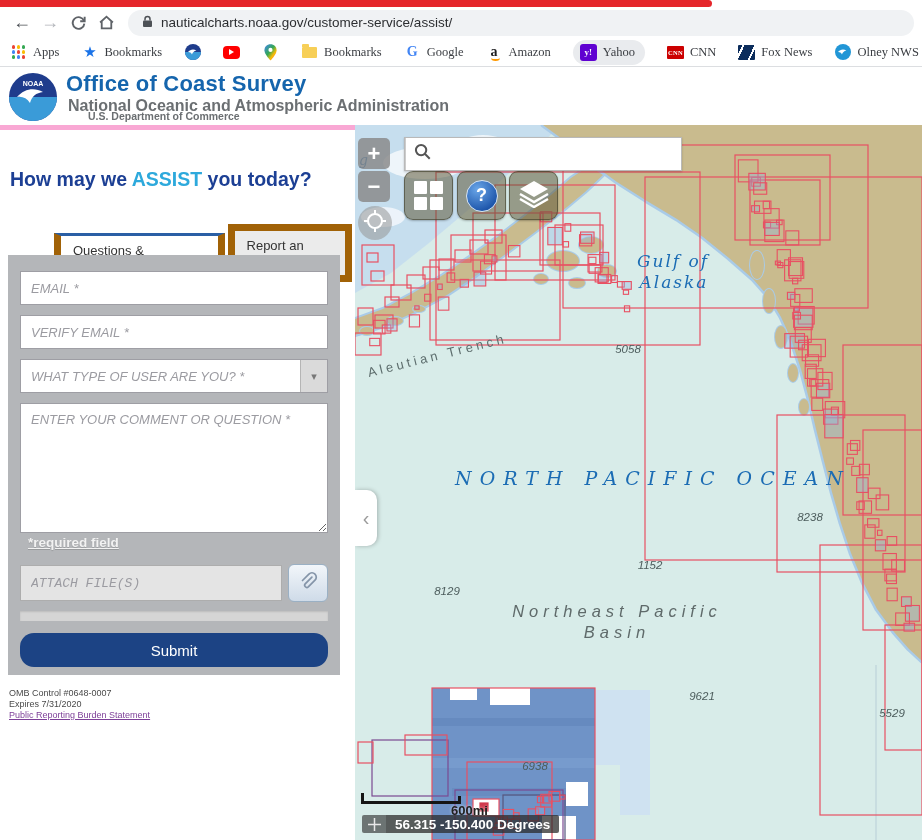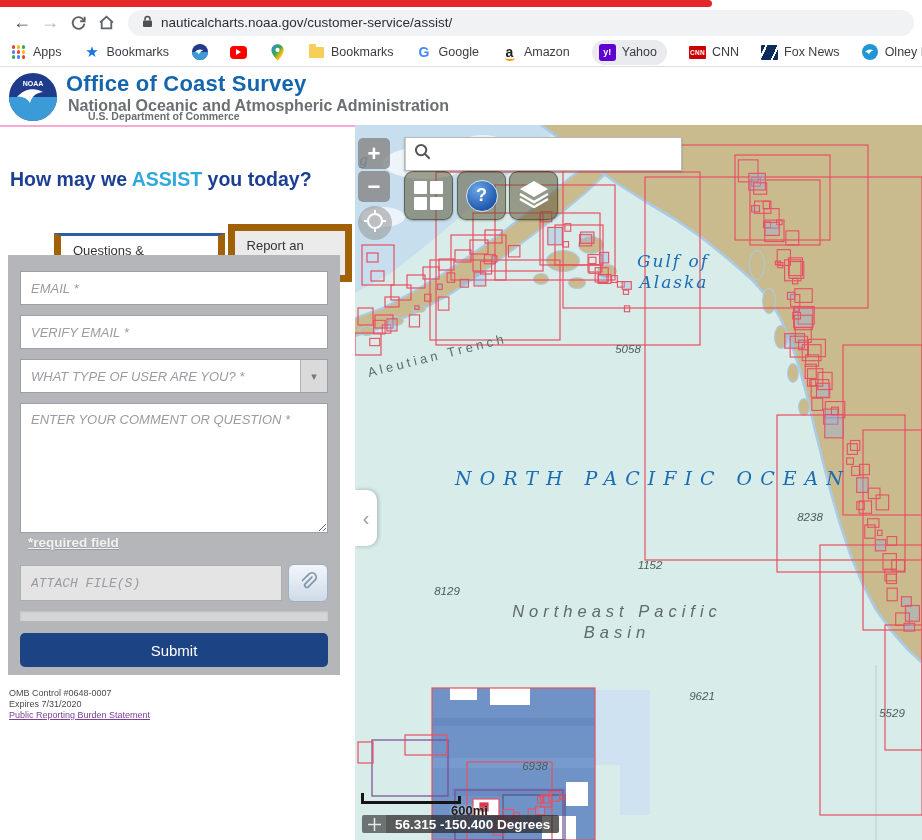--- a/index.html
+++ b/index.html
@@ -8,42 +8,42 @@
 
   
   #red-bar{position:absolute;left:0;top:0;width:712px;height:7px;background:#e5262b;border-radius:0 4px 4px 0;}
   #toolbar{position:absolute;left:0;top:7px;width:922px;height:31px;background:#fff;display:flex;align-items:center;padding:0 8px;box-sizing:border-box;}
   .navbtn{width:28px;height:26px;display:flex;align-items:center;justify-content:center;font-size:18px;color:#4c5055;border-radius:50%;}
   .navbtn.dis{color:#b2b5ba;}
   #urlbar{flex:1;height:26px;margin-left:8px;background:#f0f2f4;border-radius:13px;display:flex;align-items:center;padding:0 14px;box-sizing:border-box;}
   #url-text{font-size:13.5px;color:#2c2e31;margin-left:8px;white-space:nowrap;}
   #bookmarks-bar{position:absolute;left:0;top:38px;width:922px;height:29px;background:#fff;border-bottom:1px solid #dcdee1;display:flex;align-items:center;padding:0 0 0 10px;box-sizing:border-box;overflow:hidden;}
   #bookmarks-items{display:flex;align-items:center;gap:22px;white-space:nowrap;}
-  .bm{display:flex;align-items:center;gap:6px;font-size:12.5px;color:#3a3d42;flex:none;}
+  .bm{display:flex;align-items:center;gap:6px;font-size:12.5px;color:#3a3d42;flex:none;font-family:Liberation Serif, serif;}
   .bm-hl{background:#e9ebee;border-radius:14px;padding:4px 10px 4px 7px;}
   .bmicon{display:inline-flex;align-items:center;justify-content:center;width:17px;height:17px;flex:none;}
   .agrid{display:grid;grid-template-columns:repeat(3,4px);grid-template-rows:repeat(3,4px);gap:1px;}
   .agrid i{width:3.5px;height:3.5px;border-radius:50%;}
   .agrid i:nth-child(1){background:#ea4335}.agrid i:nth-child(2){background:#fbbc05}.agrid i:nth-child(3){background:#34a853}
   .agrid i:nth-child(4){background:#4285f4}.agrid i:nth-child(5){background:#ea4335}.agrid i:nth-child(6){background:#fbbc05}
   .agrid i:nth-child(7){background:#34a853}.agrid i:nth-child(8){background:#4285f4}.agrid i:nth-child(9){background:#ea4335}
   .star{color:#1a73e8;font-size:15px;}
   .yt{width:19px;height:13px;background:#f00;border-radius:4px;display:inline-flex;align-items:center;justify-content:center;}
   .yt i{width:0;height:0;border-left:5px solid #fff;border-top:3.5px solid transparent;border-bottom:3.5px solid transparent;}
   .folder{width:15px;height:11px;background:#f7cf57;border-radius:1px;position:relative;display:inline-block;}
   .folder:before{content:"";position:absolute;left:0;top:-3px;width:7px;height:3px;background:#f7cf57;border-radius:1px 1px 0 0;}
   .gg{color:#4285f4;font-weight:bold;font-size:14px;}
   .ama{color:#1d1d1f;font-weight:bold;font-size:14px;position:relative;}
   .ama i{position:absolute;left:0;right:-2px;bottom:-1px;height:4px;border-bottom:2px solid #ff9900;border-radius:0 0 60% 60%;}
   .yh{width:17px;height:17px;background:#5f01d1;color:#fff;border-radius:3px;font-size:9px;font-weight:bold;display:inline-flex;align-items:center;justify-content:center;}
   .cnnic{width:19px;height:13px;background:#c00;color:#fff;font-size:6.5px;font-weight:bold;display:inline-flex;align-items:center;justify-content:center;border-radius:1px;letter-spacing:.2px;}
   .foxic{width:18px;height:15px;display:inline-block;background:repeating-linear-gradient(115deg,#0c2d5c 0 4px,#fff 4px 6px,#0c2d5c 6px 11px);border-radius:1px;}
 
   
-  #site-header{position:absolute;left:0;top:67px;width:922px;height:58px;background:#fff;border-bottom:2px solid #f9a8d4;}
+  #site-header{position:absolute;left:0;top:67px;width:922px;height:58px;background:#fff;border-bottom:5px solid #f9a8d4;}
   #noaa-logo{position:absolute;left:9px;top:6px;width:48px;height:48px;}
   #hdr-title{position:absolute;left:66px;top:4px;font-size:22px;font-weight:bold;color:#1565ad;letter-spacing:.2px;}
   #hdr-sub1{position:absolute;left:68px;top:30px;font-size:16px;font-weight:bold;color:#6b6f72;}
   #hdr-sub2{position:absolute;left:68px;top:43px;font-size:10.5px;font-weight:bold;color:#6b6f72;padding-left:20px;}
 
   
   #assist-panel{position:absolute;left:0;top:140px;width:355px;height:715px;background:#fff;}
   #assist-heading{position:absolute;left:10px;top:28px;font-size:19.5px;font-weight:bold;color:#1c3f94;}
   #assist-heading .mid{color:#2da9dc;}
   #tabs{position:absolute;left:8px;top:84px;display:flex;align-items:flex-end;padding-left:46px;}
@@ -56,21 +56,21 @@
   #user-select{display:flex;width:100%;height:34px;box-sizing:border-box;border:1px solid #9e9ea4;background:#fff;margin-bottom:10px;align-items:center;}
   #user-select .sel-text{flex:1;padding:0 10px;font-size:13px;color:#9b9ba1;font-style:italic;}
   #user-select .sel-arrow{width:26px;height:100%;background:#dadada;border-left:1px solid #b5b5b5;display:flex;align-items:center;justify-content:center;color:#777;font-size:11px;}
   #comment-area{display:block;width:100%;height:130px;box-sizing:border-box;border:1px solid #9e9ea4;background:#fff;
     padding:8px 10px;font-size:13px;resize:both;font-family:"Liberation Sans",sans-serif;margin-bottom:2px;}
   #required-note{color:#f2f2f2;font-weight:bold;font-size:13.5px;margin:2px 0 14px 8px;text-shadow:0 1px 1px rgba(0,0,0,.15);text-decoration:underline;}
   #attach-row{display:flex;gap:6px;align-items:center;}
   #attach-input{flex:1;height:36px;box-sizing:border-box;border:1px solid #adadad;background:#e4e4e4;padding:0 10px;font-size:13px;font-family:Liberation Mono, monospace;}
   #attach-btn{width:38px;height:36px;border:1px solid #9ab0c4;border-radius:6px;background:linear-gradient(#f2f6fa,#cfdbe8);display:flex;align-items:center;justify-content:center;}
   #upload-strip{height:10px;background:#d5d5d5;margin-top:9px;box-shadow:inset 0 1px 2px rgba(0,0,0,.12);}
-  #submit-btn{margin-top:12px;width:100%;height:34px;background:#1c4384;border:none;border-radius:5px;color:#fff;font-size:15px;font-family:"Liberation Sans",sans-serif;}
+  #submit-btn{margin-top:12px;width:100%;height:34px;background:#1c4384;border:none;border-radius:14px;color:#fff;font-size:15px;font-family:"Liberation Sans",sans-serif;}
   #panel-footer{position:absolute;left:9px;top:548px;font-size:9px;color:#4a4a4a;line-height:11px;}
   #panel-footer a{color:#7d3f98;text-decoration:underline;}
 
   
   #map{position:absolute;left:355px;top:125px;width:567px;height:715px;background:#d8ece9;overflow:hidden;}
   #map-svg{position:absolute;left:0;top:0;}
   .mctl{position:absolute;z-index:5;}
   #zoom-in,#zoom-out{left:3px;width:32px;height:31px;background:rgba(135,135,135,.82);border-radius:5px;color:#fff;
     font-size:22px;font-weight:bold;display:flex;align-items:center;justify-content:center;line-height:1;}
   #zoom-in{top:13px;} #zoom-out{top:46px;}

